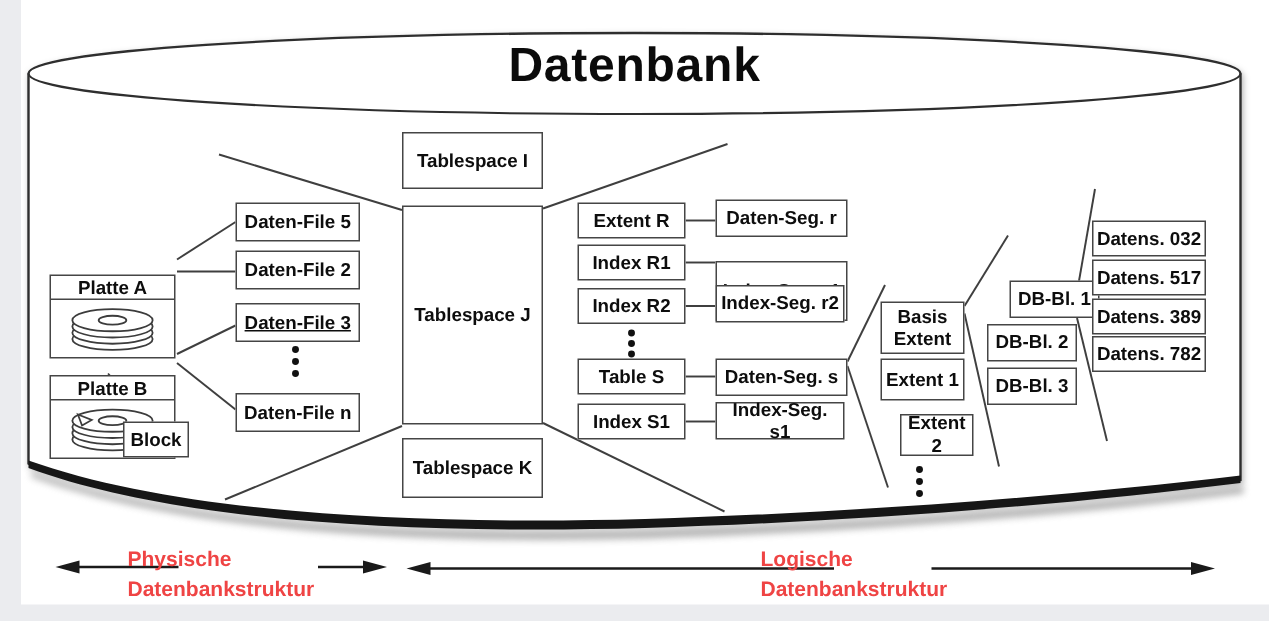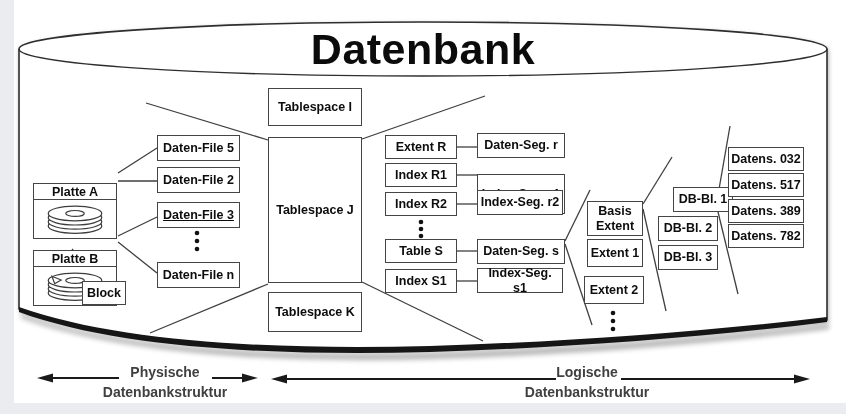--- a/index.html
+++ b/index.html
@@ -1,31 +1,31 @@
 <!DOCTYPE html>
 <html><head>
 <meta charset="utf-8">
 <style>
   html,body{margin:0;padding:0;background:#edeef1;}
   .stage{position:relative;width:846px;height:414px;background:#ffffff;overflow:hidden;
          font-family:"Liberation Sans",sans-serif;}
   .strip{position:absolute;background:#ebecef;}
   #underlay{position:absolute;left:0;top:0;}
   .title{position:absolute;left:0;top:25px;width:846px;text-align:center;
-         font-size:43px;font-weight:700;color:#0b0b0b;letter-spacing:.5px;}
+         font-size:32px;font-weight:700;color:#0b0b0b;letter-spacing:.5px;}
   .bx{position:absolute;box-sizing:border-box;border:1.5px solid #454545;background:#fff;
       display:flex;align-items:center;justify-content:center;text-align:center;
       font-size:12.5px;font-weight:700;color:#0d0d0d;line-height:1.2;padding:1px 2px;}
   .diskbox{position:absolute;box-sizing:border-box;border:1.5px solid #454545;background:#fff;
       display:flex;flex-direction:column;font-weight:700;color:#0d0d0d;margin-top:40px;}
   .diskbox .hd{flex:0 0 15px;border-bottom:1.3px solid #454545;font-size:12.5px;
       display:flex;align-items:center;justify-content:center;}
   .diskbox .body{flex:1;display:flex;align-items:center;justify-content:center;}
-  .legend{position:absolute;width:160px;text-align:center;font-size:14px;font-weight:700;
-      color:#404040;line-height:1.4;}
+  .legend{position:absolute;width:160px;text-align:left;font-size:14px;font-weight:700;
+      color:#ef4444;line-height:1.4;}
 </style>
 </head>
 <body>
 
 <div class="stage">
 
   <svg id="underlay" width="846" height="414" viewBox="0 0 846 414">
     <defs>
       <filter id="soft" x="-20%" y="-20%" width="140%" height="140%">
         <feDropShadow dx="1" dy="2" stdDeviation="2" flood-color="#000000" flood-opacity="0.30"></feDropShadow>
@@ -146,21 +146,21 @@
   <div class="bx" style="left:385px;top:269px;width:72px;height:24px;">Index S1</div>
 
   <div class="bx" style="left:477px;top:133px;width:88px;height:25px;">Daten-Seg. r</div>
   <div class="bx" style="left:477px;top:174px;width:88px;height:40px;">Index-Seg. r1</div>
   <div class="bx" style="left:477px;top:190px;width:86px;height:25px;">Index-Seg. r2</div>
   <div class="bx" style="left:477px;top:239px;width:88px;height:25px;">Daten-Seg. s</div>
   <div class="bx" style="left:477px;top:268px;width:86px;height:25px;">Index-Seg. s1</div>
 
   <div class="bx" style="left:587px;top:201px;width:56px;height:35px;">Basis Extent</div>
   <div class="bx" style="left:587px;top:239px;width:56px;height:28px;">Extent 1</div>
-  <div class="bx" style="left:584px;top:276px;width:60px;height:28px;">Extent 2</div>
+  <div class="bx" style="left:600px;top:276px;width:49px;height:28px;">Extent 2</div>
 
   <div class="bx" style="left:658px;top:187px;width:60px;height:25px;margin-left:15px;">DB-Bl. 1</div>
   <div class="bx" style="left:658px;top:216px;width:60px;height:25px;">DB-Bl. 2</div>
   <div class="bx" style="left:658px;top:245px;width:60px;height:25px;">DB-Bl. 3</div>
 
   <div class="bx" style="left:728px;top:147px;width:76px;height:24px;">Datens. 032</div>
   <div class="bx" style="left:728px;top:173px;width:76px;height:24px;">Datens. 517</div>
   <div class="bx" style="left:728px;top:199px;width:76px;height:24px;">Datens. 389</div>
   <div class="bx" style="left:728px;top:224px;width:76px;height:24px;">Datens. 782</div>
 

